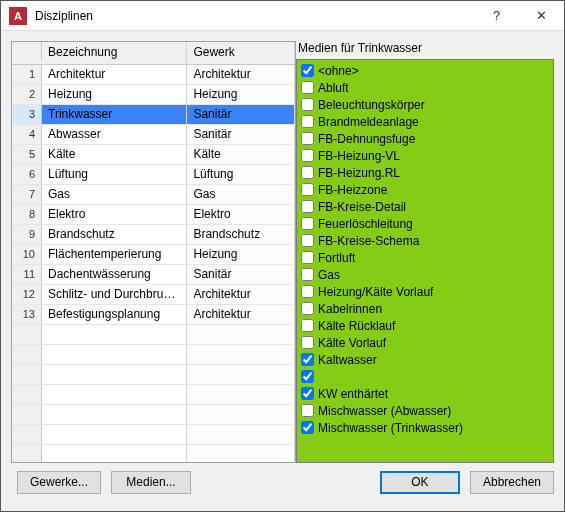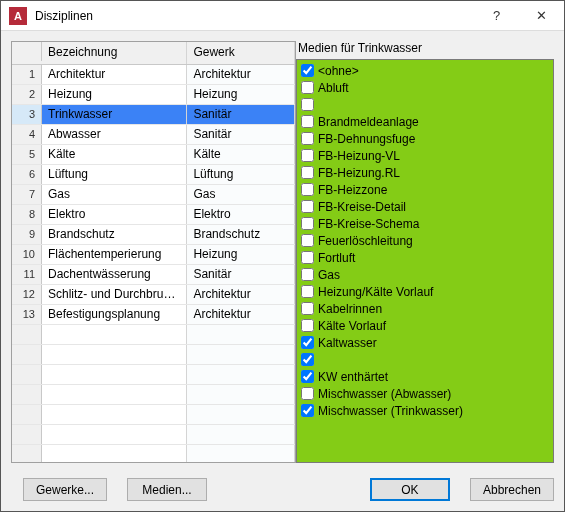--- a/index.html
+++ b/index.html
@@ -24,21 +24,21 @@
   .trow .td { background: #fafcfd; }
   .trow .td.col-b { background: #fff; }
   .trow.selected .td, .trow.selected .td.col-b { background: #3b82f6; }
   .trow.selected .rownum { background: #d6e9f8; }
   .trow.empty .rownum { color: transparent; }
   .right { width: 258px; display: flex; flex-direction: column; }
   .right-label { padding: 0 0 4px 2px; }
   .listbox { flex: 1; border: 1px solid #7a7a7a; background: #84cc16; overflow-y: scroll; padding: 2px 4px; }
   .chk-item { display: flex; align-items: center; gap: 4px; height: 17px; }
   .chk-item input { margin: 0; width: 13px; height: 13px; }
-  .footer { height: 48px; display: flex; align-items: flex-end; padding: 0 10px 10px 22px; gap: 20px; }
+  .footer { height: 48px; display: flex; align-items: center; padding: 0 10px 10px 16px; gap: 10px; }
   .footer .spacer { flex: 1; }
   button.dlg { min-width: 80px; height: 23px; border: 1px solid #adadad; background: #e1e1e1; font-family: inherit; font-size: 12px; padding: 0 12px; cursor: default; }
   button.dlg.primary { border: 1px solid #0078d7; background: #e1e1e1; box-shadow: inset 0 0 0 1px #0078d7; }
 </style>
 </head>
 <body>
 
 <div class="window">
   <div class="titlebar">
     <div class="app-icon">A</div>
@@ -166,20 +166,21 @@
           <div class="chk-item">
             <input type="checkbox" checked="" style="">
             <span>&lt;ohne&gt;</span>
           </div>
           <div class="chk-item">
             <input type="checkbox" style="">
             <span>Abluft</span>
           </div>
           <div class="chk-item">
             <input type="checkbox" style="">
+            <span>Beleuchtungskörper</span>
           </div>
           <div class="chk-item">
             <input type="checkbox" style="">
             <span>Brandmeldeanlage</span>
           </div>
           <div class="chk-item">
             <input type="checkbox" style="">
             <span>FB-Dehnungsfuge</span>
           </div>
           <div class="chk-item">
@@ -193,41 +194,45 @@
           <div class="chk-item">
             <input type="checkbox" style="">
             <span>FB-Heizzone</span>
           </div>
           <div class="chk-item">
             <input type="checkbox" style="">
             <span>FB-Kreise-Detail</span>
           </div>
           <div class="chk-item">
             <input type="checkbox" style="">
+            <span>Feuerlöschleitung</span>
+          </div>
+          <div class="chk-item">
+            <input type="checkbox" style="">
             <span>FB-Kreise-Schema</span>
           </div>
           <div class="chk-item">
             <input type="checkbox" style="">
-            <span>Feuerlöschleitung</span>
-          </div>
-          <div class="chk-item">
-            <input type="checkbox" style="">
             <span>Fortluft</span>
           </div>
           <div class="chk-item">
             <input type="checkbox" style="">
             <span>Gas</span>
           </div>
           <div class="chk-item">
             <input type="checkbox" style="">
             <span>Heizung/Kälte Vorlauf</span>
           </div>
           <div class="chk-item">
             <input type="checkbox" style="">
             <span>Kabelrinnen</span>
+          </div>
+          <div class="chk-item">
+            <input type="checkbox" style="">
+            <span>Kälte Rücklauf</span>
           </div>
           <div class="chk-item">
             <input type="checkbox" style="">
             <span>Kälte Vorlauf</span>
           </div>
           <div class="chk-item">
             <input type="checkbox" checked="" style="">
             <span>Kaltwasser</span>
           </div>
           <div class="chk-item">

